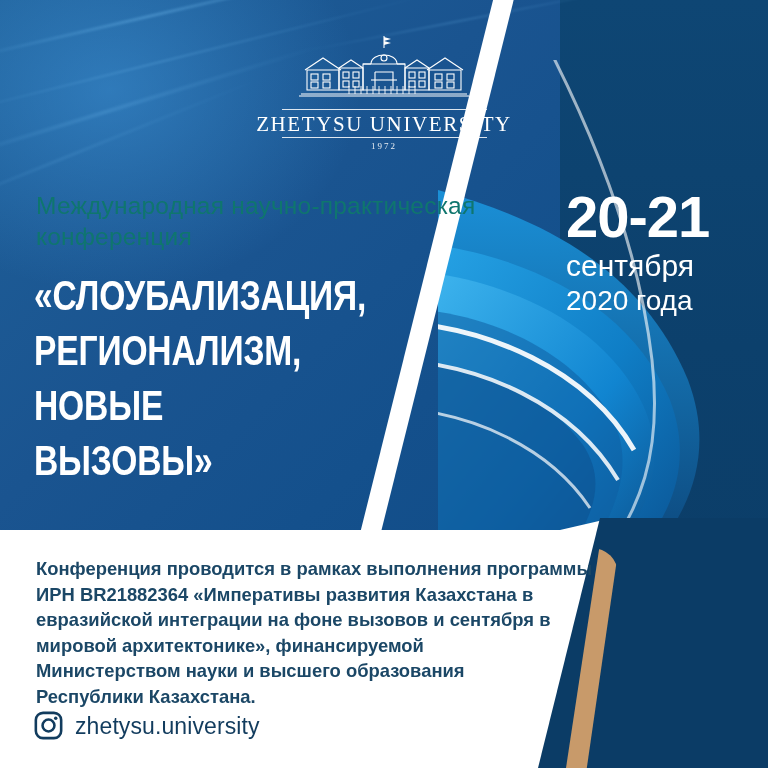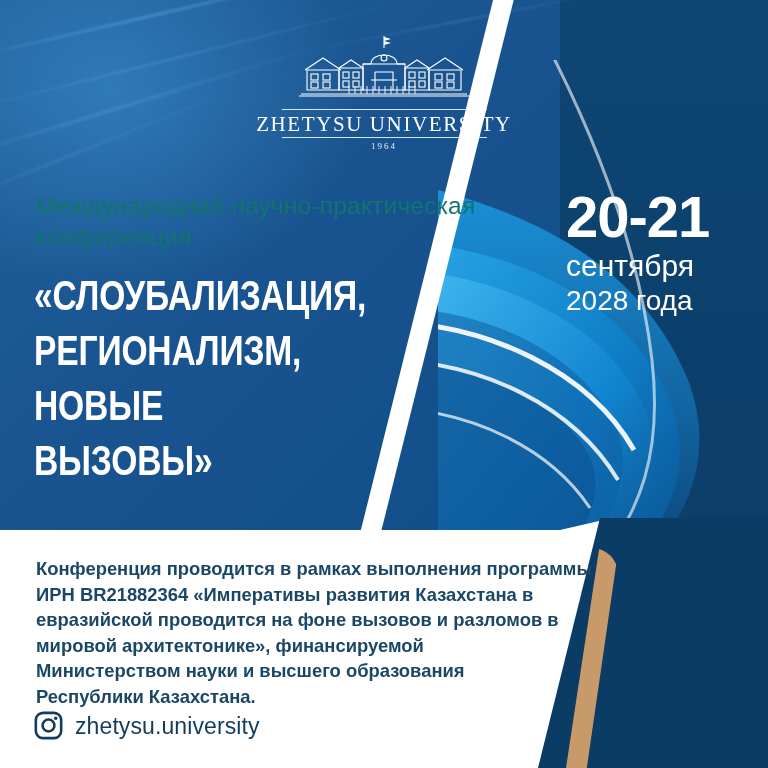--- a/index.html
+++ b/index.html
@@ -206,39 +206,39 @@
             <line x1="124" y1="52" x2="124" y2="60"></line>
           <line x1="130" y1="52" x2="130" y2="60"></line>
             <line x1="136" y1="52" x2="136" y2="60"></line>
         </g>
         <line x1="20" y1="62" x2="190" y2="62"></line>
       </g>
     </svg>
     <div class="logo-rule"></div>
     <div class="logo-name">ZHETYSU UNIVERSITY</div>
     <div class="logo-rule2"></div>
-    <div class="logo-year">1964</div>
+    <div class="logo-year">1972</div>
   </div>
 
   <div class="kicker">Международная научно-практическая конференция</div>
 
   <div class="headline">«СЛОУБАЛИЗАЦИЯ,
 РЕГИОНАЛИЗМ, НОВЫЕ
 ВЫЗОВЫ»</div>
 
   <div class="dateblock">
     <div class="date-days">20-21</div>
     <div class="date-month">сентября</div>
-    <div class="date-year">2028 года</div>
+    <div class="date-year">2020 года</div>
   </div>
 
   <div class="para">
     <span>Конференция проводится в рамках выполнения программы</span>
     <span>ИРН BR21882364 «Императивы развития Казахстана в</span>
-    <span>евразийской проводится на фоне вызовов и  разломов в</span>
+    <span>евразийской интеграции на фоне вызовов и  сентября в</span>
     <span>мировой архитектонике», финансируемой</span>
     <span>Министерством науки и высшего образования</span>
     <span>Республики Казахстана.</span>
   </div>
 
   <div class="social">
     <svg class="ig-icon" viewBox="0 0 24 24">
       <rect x="2.2" y="2.2" width="19.6" height="19.6" rx="5.6" ry="5.6" fill="none" stroke="#123c5e" stroke-width="2"></rect>
       <circle cx="12" cy="12" r="4.6" fill="none" stroke="#123c5e" stroke-width="2"></circle>
       <circle cx="17.6" cy="6.4" r="1.35" fill="#123c5e"></circle>

